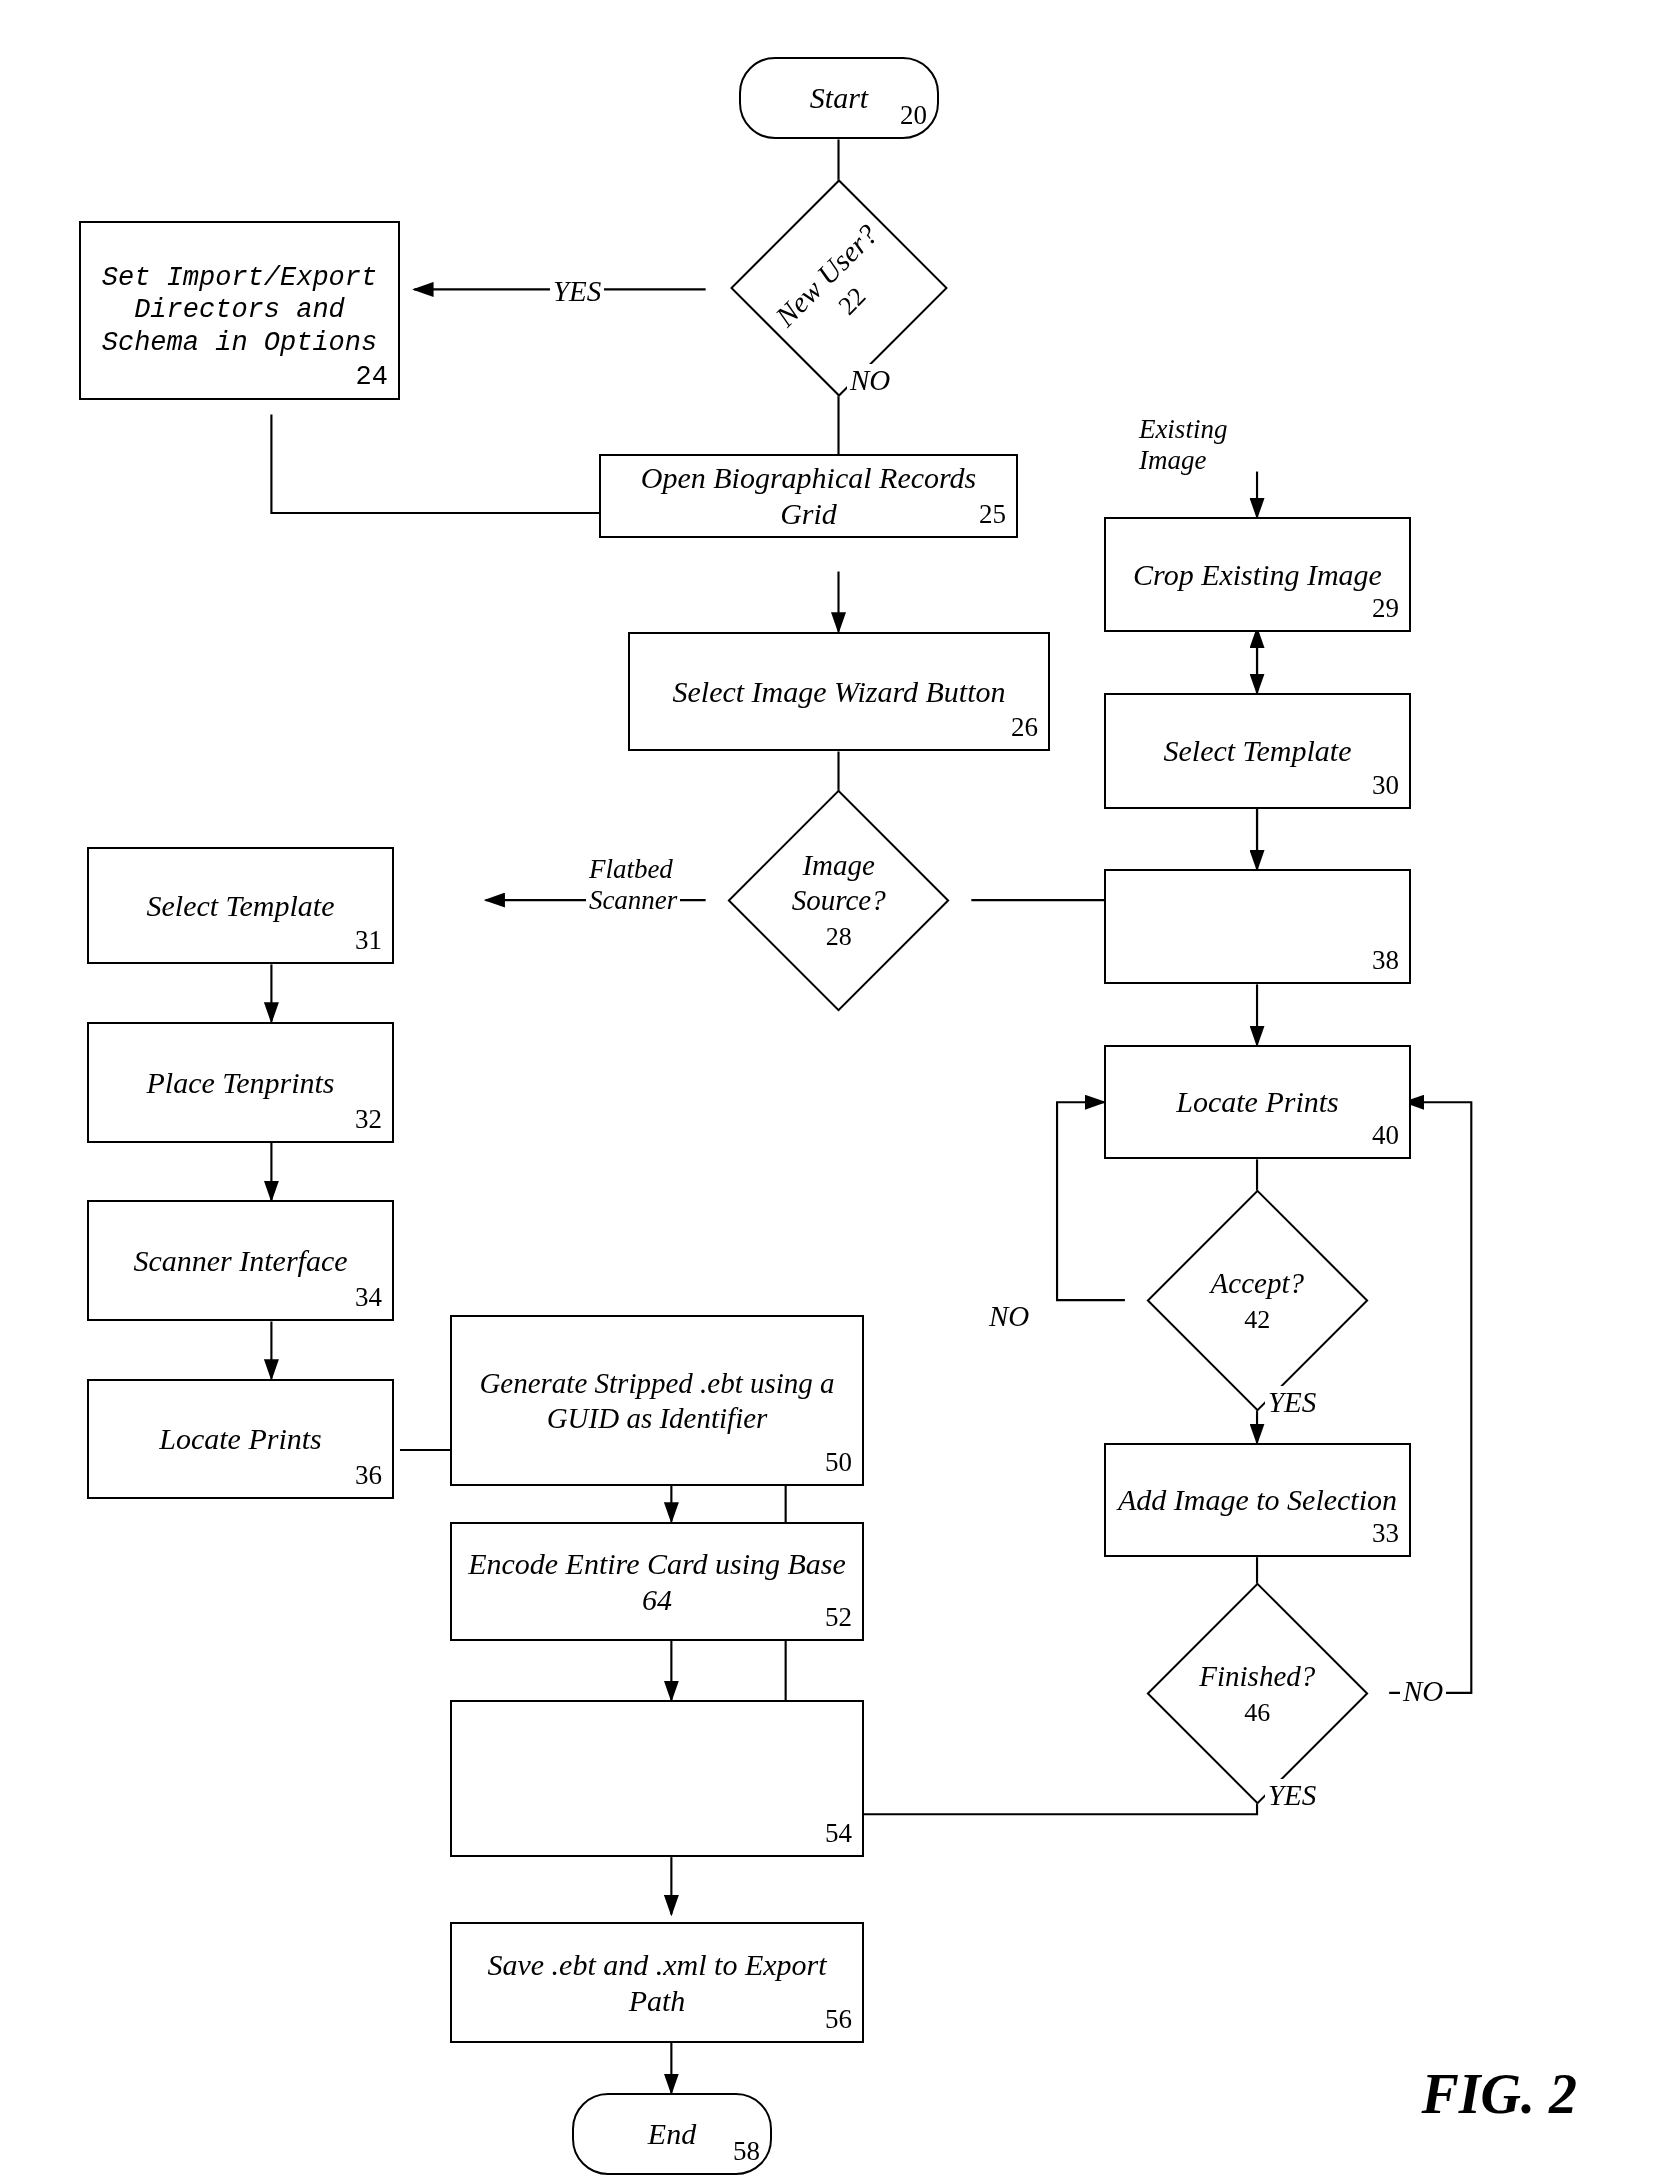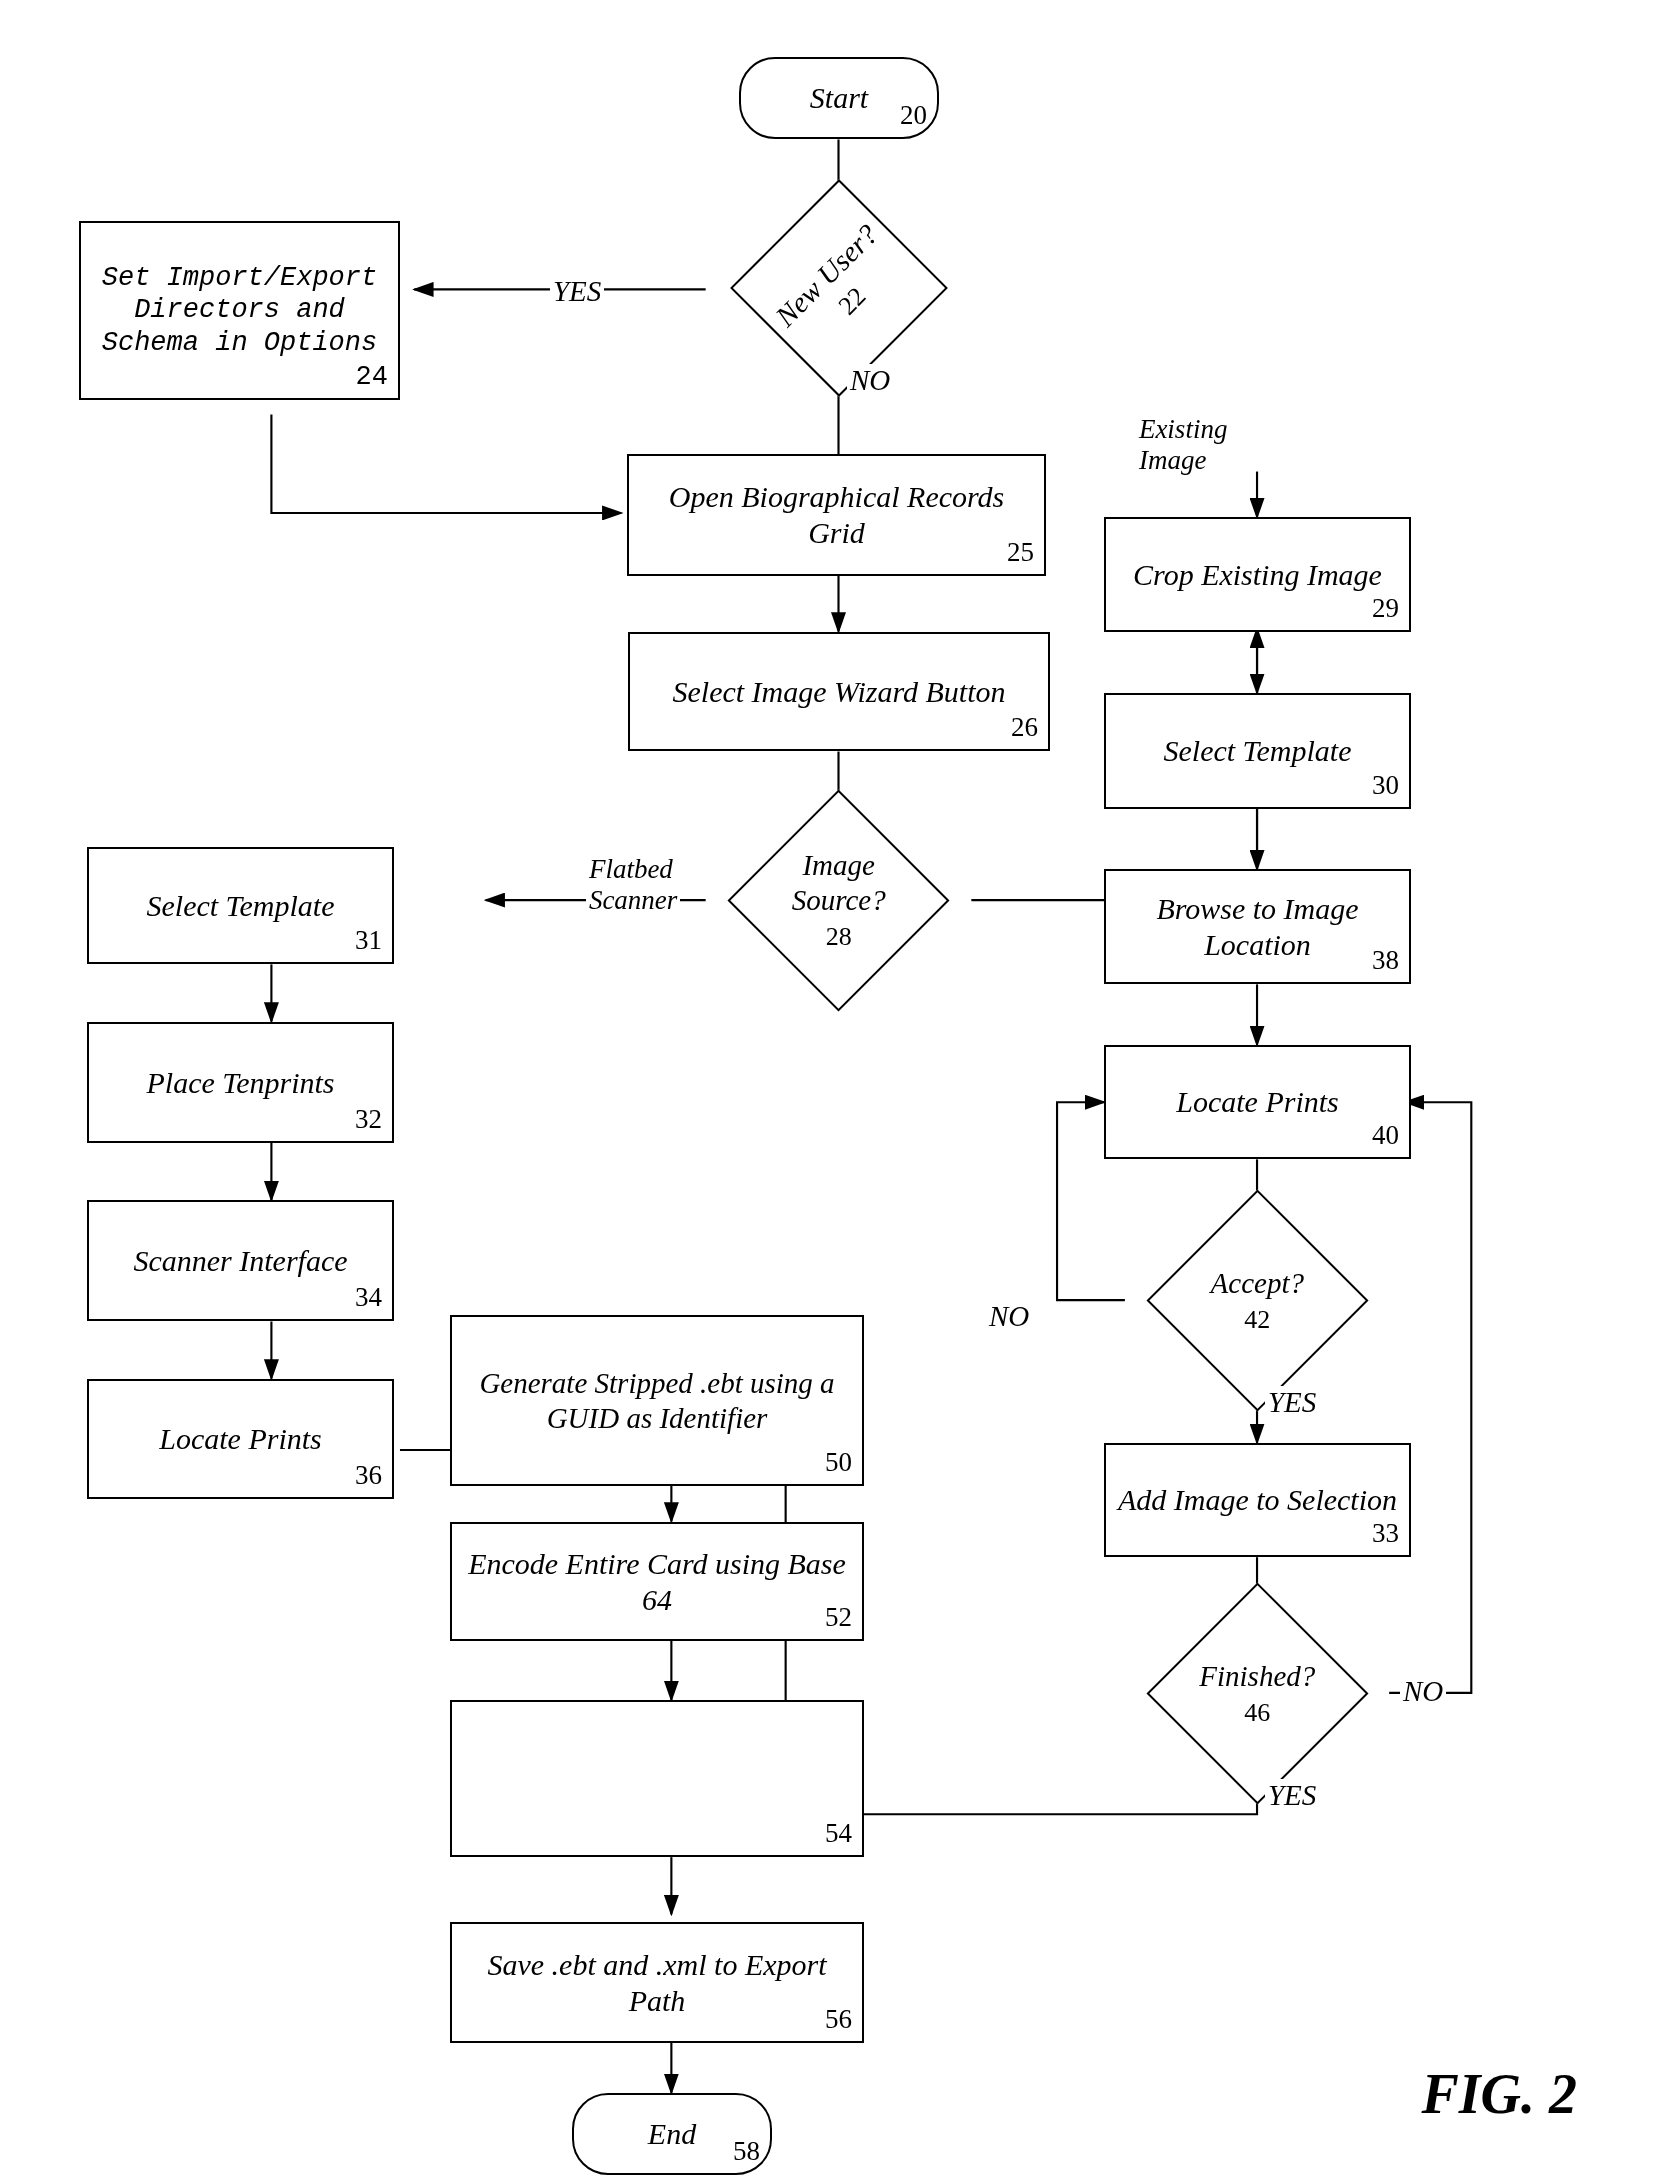--- a/index.html
+++ b/index.html
@@ -171,21 +171,21 @@
 
   <div class="arrow-label" style="left:550px; top:275px;">YES</div>
 
   <div class="arrow-label" style="left:847px; top:364px;">NO</div>
 
   <div class="node rect" style="left:79px; top:221px; width:321px; height:179px;font-family:Liberation Mono, monospace;">
     <span class="node-label" style="font-size:27px;">Set Import/Export Directors and Schema in Options</span>
     <span class="node-num">24</span>
   </div>
 
-  <div class="node rect" style="left:627px; top:454px; width:419px; height:122px;">
+  <div class="node rect" style="left:599px; top:454px; width:419px; height:84px;">
     <span class="node-label">Open Biographical Records Grid</span>
     <span class="node-num">25</span>
   </div>
 
   <div class="node rect" style="left:628px; top:632px; width:422px; height:119px;">
     <span class="node-label">Select Image Wizard Button</span>
     <span class="node-num">26</span>
   </div>
 
   <div class="node" style="left:707px; top:822px; width:263px; height:157px;">
@@ -206,21 +206,20 @@
     <span class="node-label">Crop Existing Image</span>
     <span class="node-num">29</span>
   </div>
 
   <div class="node rect" style="left:1104px; top:693px; width:307px; height:116px;">
     <span class="node-label">Select Template</span>
     <span class="node-num">30</span>
   </div>
 
   <div class="node rect" style="left:1104px; top:869px; width:307px; height:115px;">
-    <span class="node-label">Browse to Image Location</span>
     <span class="node-num">38</span>
   </div>
 
   <div class="node rect" style="left:1104px; top:1045px; width:307px; height:114px;">
     <span class="node-label">Locate Prints</span>
     <span class="node-num">40</span>
   </div>
 
   <div class="node" style="left:1132px; top:1222px; width:250px; height:157px;">
     <div class="diamond" style="width:157px; height:157px; position:relative;">

